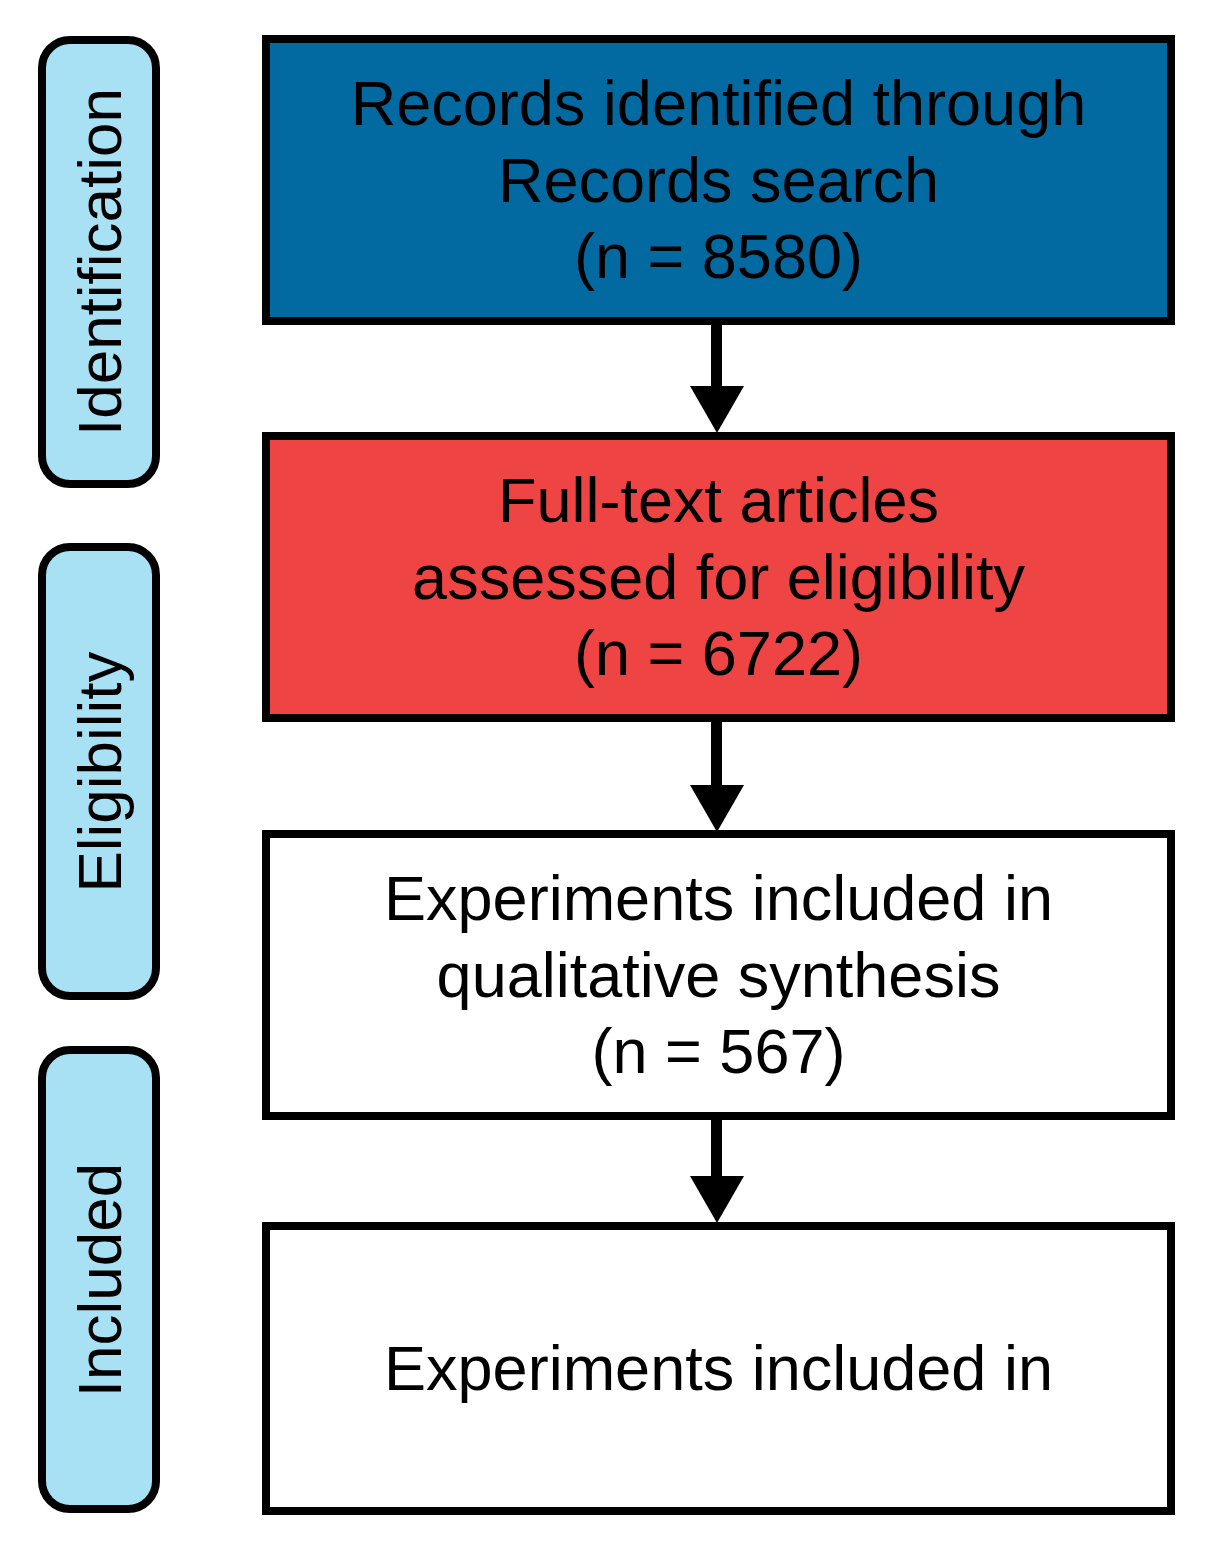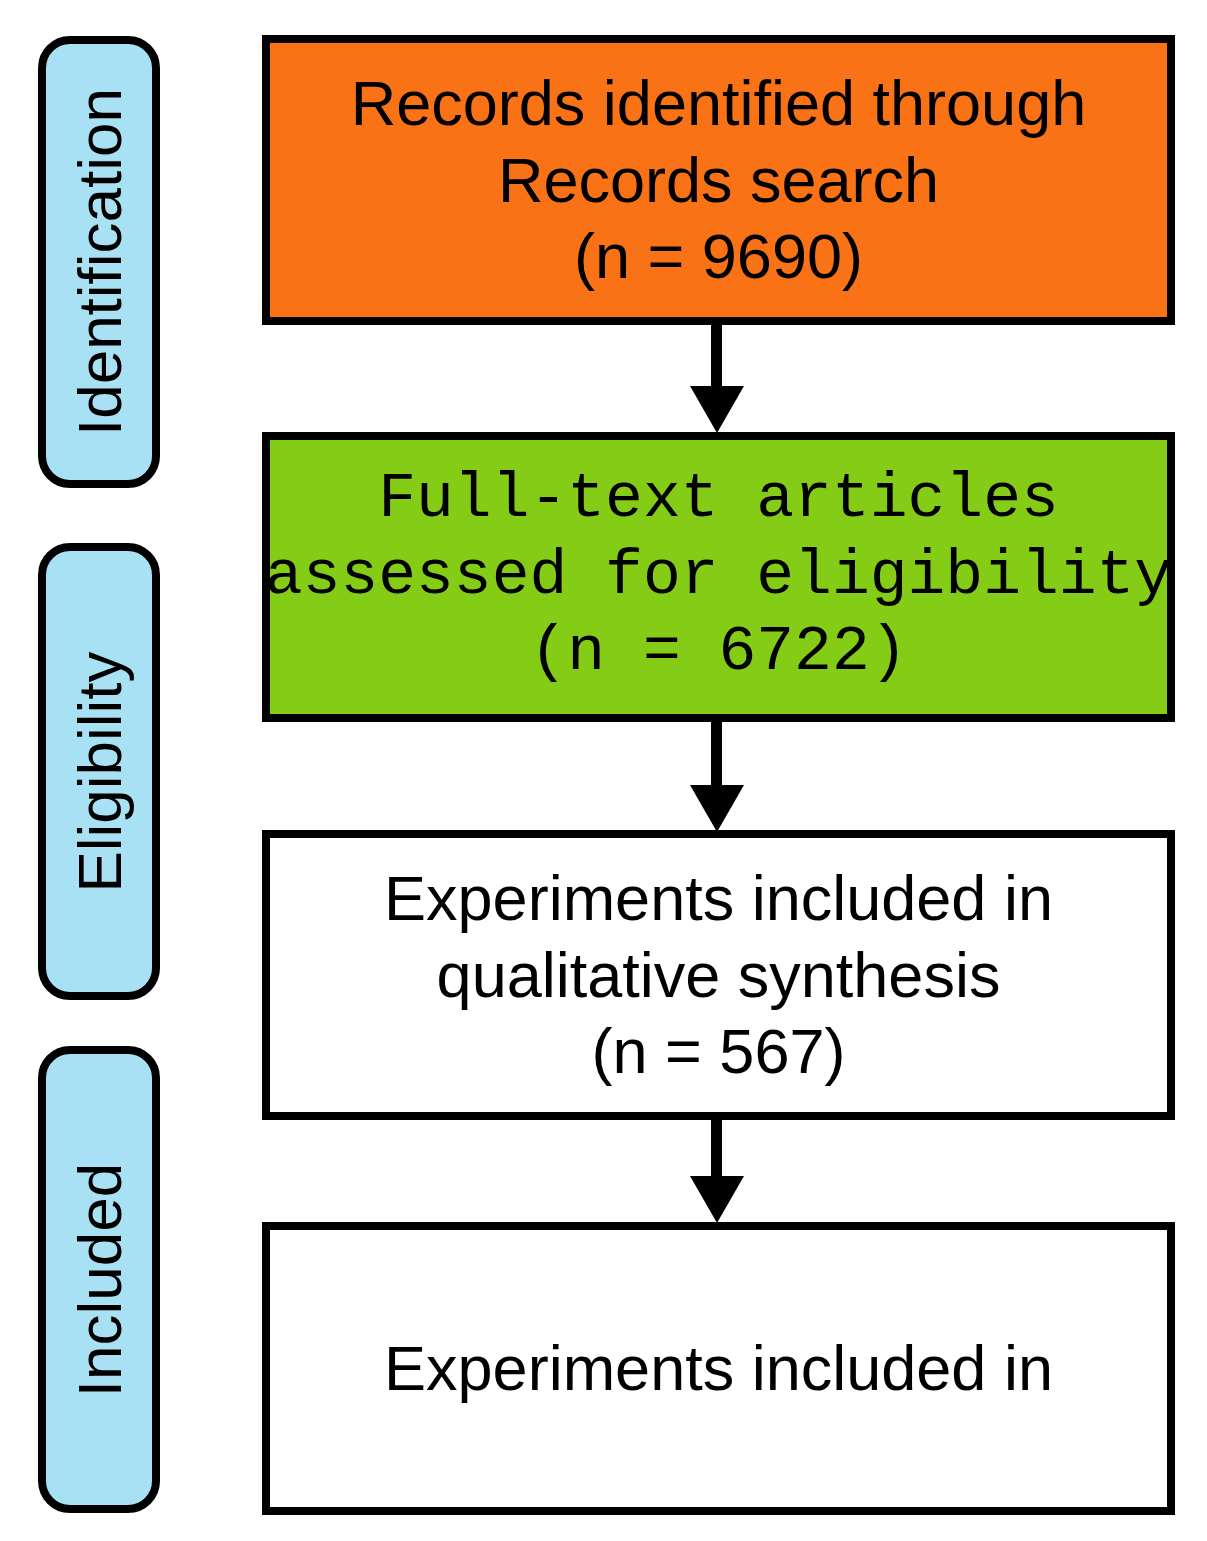--- a/index.html
+++ b/index.html
@@ -94,27 +94,27 @@
   <div class="stage stage-identification" style="background: rgb(168, 225, 244); border-color: rgb(0, 0, 0);">
     <span class="stage-label">Identification</span>
   </div>
   <div class="stage stage-eligibility" style="background: rgb(168, 225, 244); border-color: rgb(0, 0, 0);">
     <span class="stage-label">Eligibility</span>
   </div>
   <div class="stage stage-included" style="background: rgb(168, 225, 244); border-color: rgb(0, 0, 0);">
     <span class="stage-label">Included</span>
   </div>
 
-  <div class="box box-1" style="background: #f97316; border-color: rgb(0, 0, 0);">
+  <div class="box box-1" style="background: #0369a1; border-color: rgb(0, 0, 0);">
     <span class="box-line">Records identified through</span>
     <span class="box-line">Records search</span>
-    <span class="box-line">(n = 9690)</span>
+    <span class="box-line">(n = 8580)</span>
   </div>
 
-  <div class="box box-2" style="background: #84cc16; border-color: rgb(0, 0, 0); font-family: Liberation Mono, monospace;">
+  <div class="box box-2" style="background: #ef4444; border-color: rgb(0, 0, 0);">
     <span class="box-line">Full-text articles</span>
     <span class="box-line">assessed for eligibility</span>
     <span class="box-line">(n = 6722)</span>
   </div>
 
   <div class="box box-3" style="background: rgb(255, 255, 255); border-color: rgb(0, 0, 0);">
     <span class="box-line">Experiments included in</span>
     <span class="box-line">qualitative synthesis</span>
     <span class="box-line">(n = 567)</span>
   </div>

